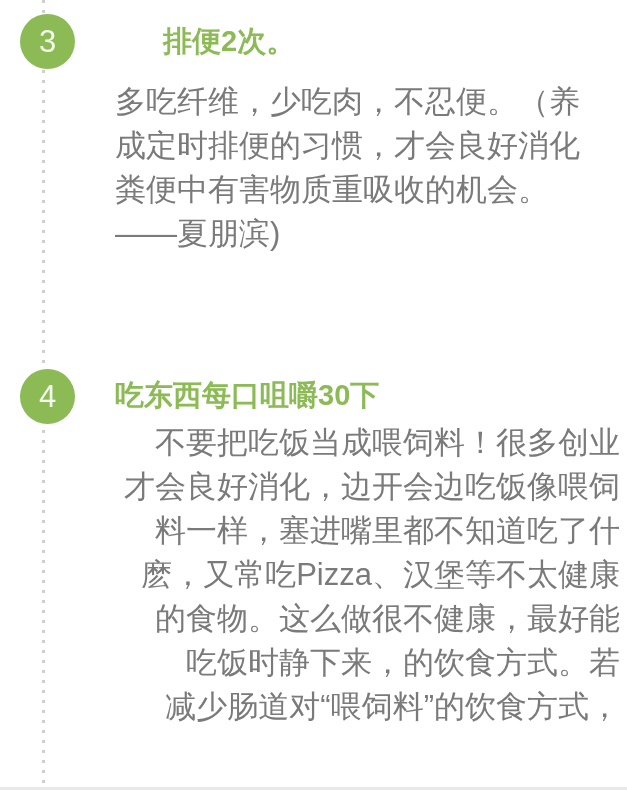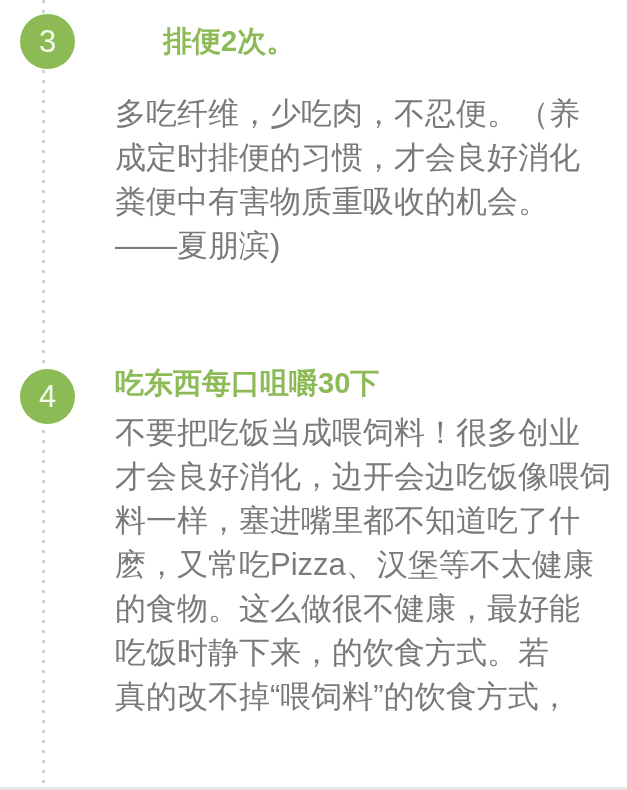--- a/index.html
+++ b/index.html
@@ -45,31 +45,31 @@
     position: absolute;
     left: 115px;
     color: var(--accent, #8cba55);
     font-weight: bold;
     font-size: 29px;
     line-height: 1.1;
     white-space: nowrap;
     z-index: 2;
   }
   .heading-3 { top: 26px; margin-left: 48px; }
-  .heading-4 { top: 368px; }
+  .heading-4 { top: 380px; }
   .para {
     position: absolute;
     left: 115px;
     width: 505px;
     color: var(--text, #7a7a7a);
     font-size: 31px;
     z-index: 2;
   }
-  .para-3 { top: 92px; }
-  .para-4 { top: 411px; }
+  .para-3 { top: 80px; }
+  .para-4 { top: 421px; text-align: right; }
   .para .line {
     height: 44px;
     line-height: 44px;
     white-space: nowrap;
   }
   .bottom-edge {
     position: absolute;
     left: 0;
     right: 0;
     bottom: 0;
@@ -100,18 +100,18 @@
     <span>4</span>
   </div>
   <div class="heading heading-4">吃东西每口咀嚼30下</div>
   <div class="para para-4">
       <div class="line">不要把吃饭当成喂饲料！很多创业</div>
       <div class="line">才会良好消化，边开会边吃饭像喂饲</div>
       <div class="line">料一样，塞进嘴里都不知道吃了什</div>
       <div class="line">麽，又常吃Pizza、汉堡等不太健康</div>
       <div class="line">的食物。这么做很不健康，最好能</div>
       <div class="line">吃饭时静下来，的饮食方式。若</div>
-      <div class="line">真的改不掉“喂饲料”的饮食方式，</div>
+      <div class="line">减少肠道对“喂饲料”的饮食方式，</div>
     </div>
 
   <div class="bottom-edge"></div>
 
 </div>
 
 </body></html>

